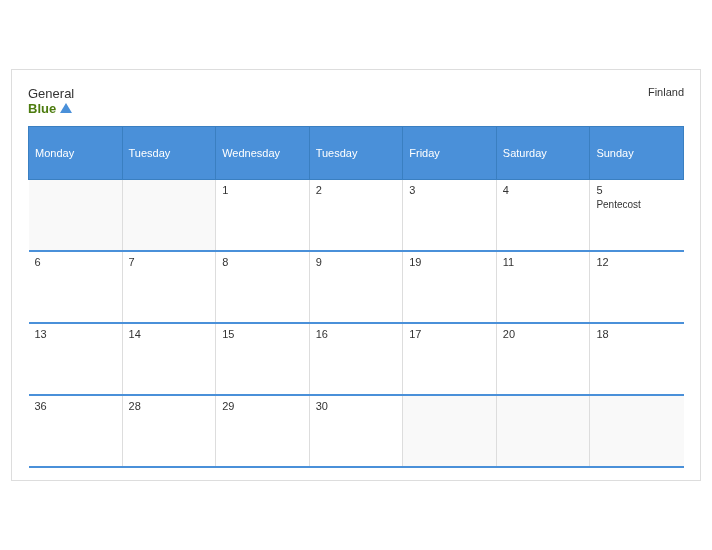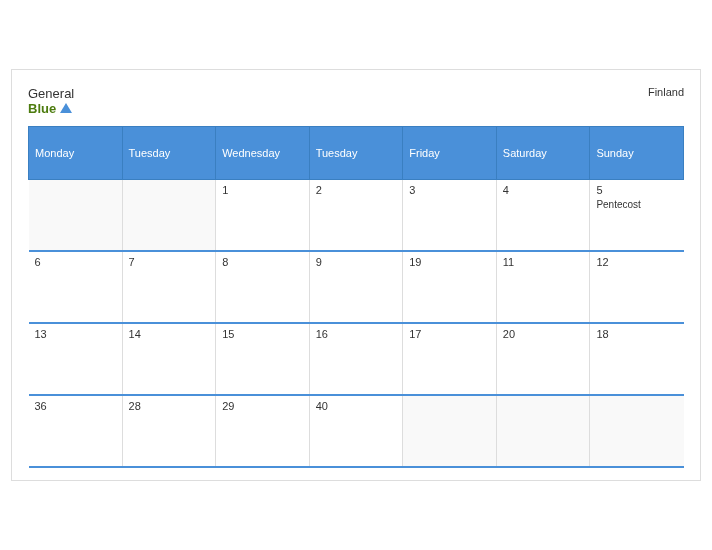--- a/index.html
+++ b/index.html
@@ -201,21 +201,21 @@
           <td>
             <span class="day-number">36</span>
           </td>
           <td>
             <span class="day-number">28</span>
           </td>
           <td>
             <span class="day-number">29</span>
           </td>
           <td>
-            <span class="day-number">40</span>
+            <span class="day-number">30</span>
           </td>
           <td class="empty-cell"></td>
           <td class="empty-cell"></td>
           <td class="empty-cell"></td>
         </tr>
       </tbody>
   </table>
 </div>
 
 </body></html>

